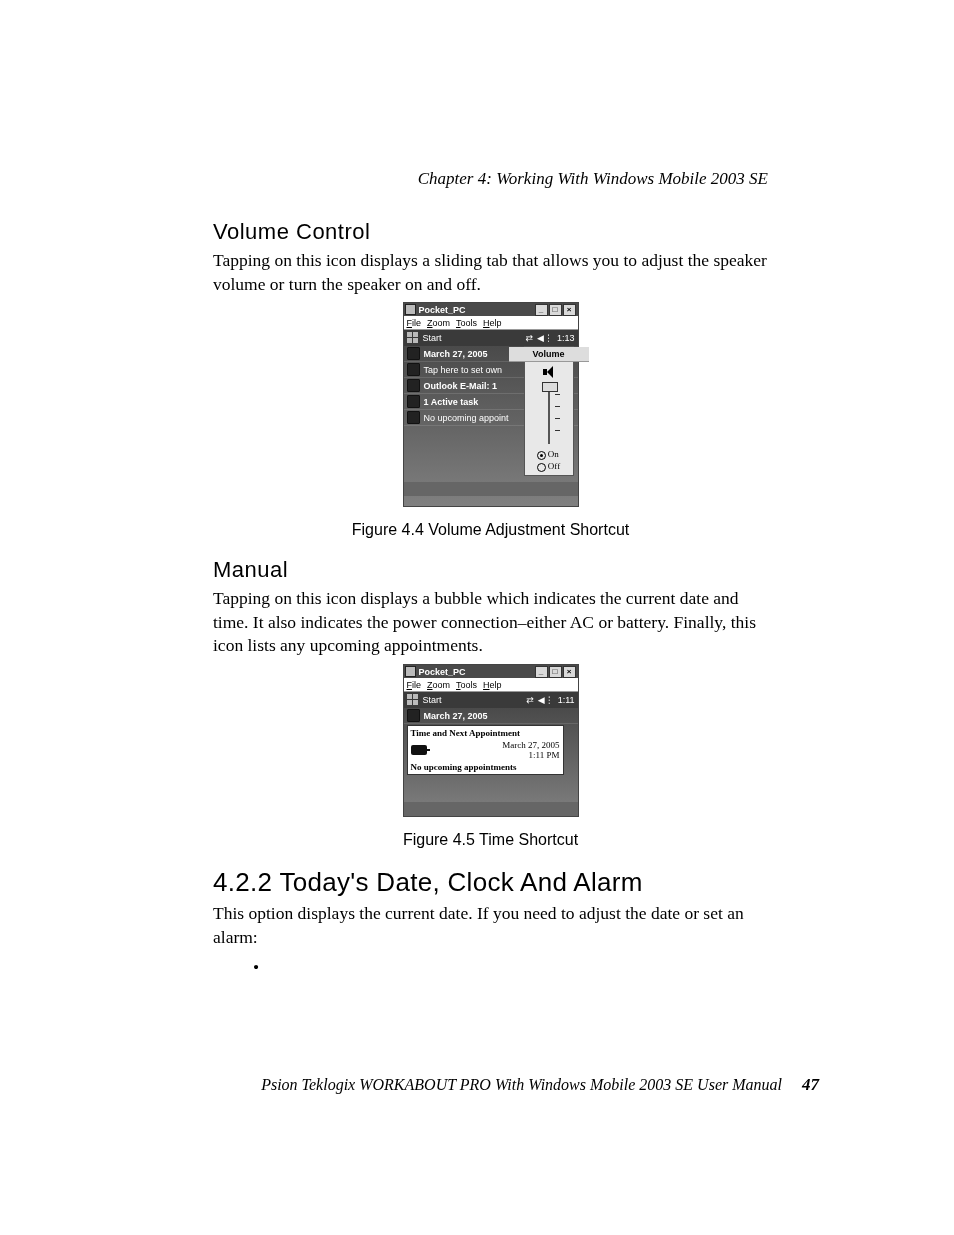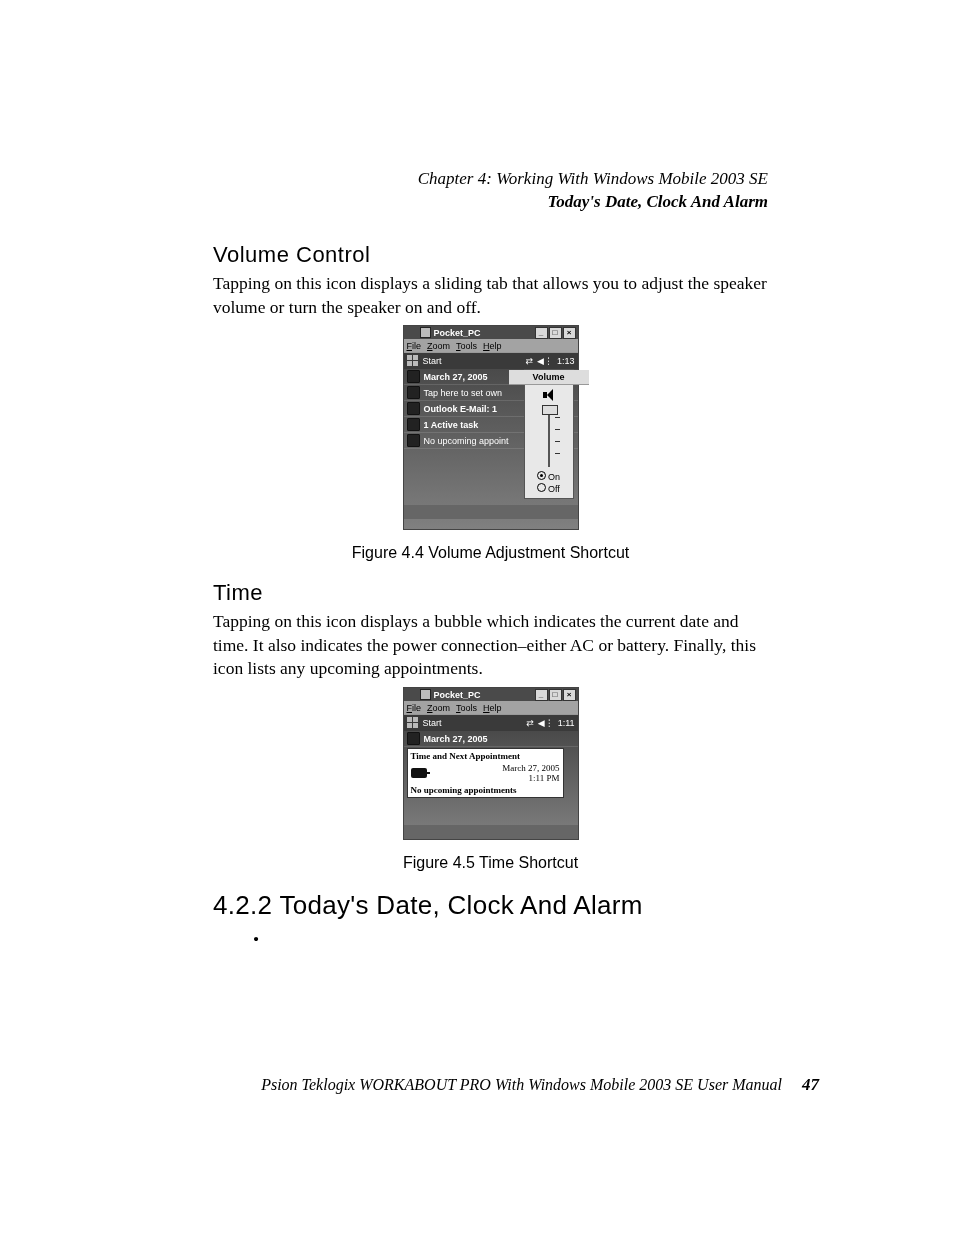--- a/index.html
+++ b/index.html
@@ -94,21 +94,21 @@
     font-family: Tahoma, Arial, sans-serif;
     font-size: 9px;
     color: #000;
   }
   .titlebar {
     height: 13px;
     background: #4a4a4a;
     color: #fff;
     display: flex;
     align-items: center;
-    padding-left: 16px;
+    padding-left: 1px;
     font-weight: bold;
     font-size: 9px;
     position: relative;
   }
   .titlebar .winicon {
     width: 9px; height: 9px; background: #bbb; margin-right: 3px;
     border: 1px solid #222;
   }
   .tb-btns {
     position: absolute;
@@ -123,21 +123,21 @@
     border: 1px solid #333;
     font-size: 8px;
     line-height: 9px;
     text-align: center;
     margin-left: 1px;
     color: #000;
     font-weight: bold;
   }
   .menubar {
     height: 13px;
-    background: #a3a3a3;
+    background: #ffffff;
     border-bottom: 1px solid #999;
     display: flex;
     align-items: center;
     padding-left: 3px;
     gap: 6px;
     font-size: 9px;
   }
   .menubar span { text-decoration: underline; text-decoration-color: transparent; }
   .menubar span::first-letter { text-decoration: underline; }
   .startbar {
@@ -258,22 +258,23 @@
     height: 1px;
     background: #333;
   }
   .vol-radios {
     margin-top: 4px;
     font-size: 9px;
     line-height: 12px;
   }
   .vol-radios .r {
     display: flex;
-    align-items: flex-start;
+    align-items: flex-end;
     gap: 2px;
+    font-family: Liberation Serif, serif;
   }
   .rdot {
     width: 7px; height: 7px; border: 1px solid #000; border-radius: 50%;
     display: inline-flex; align-items: center; justify-content: center;
   }
   .rdot.filled::after {
     content: ""; width: 3px; height: 3px; background: #000; border-radius: 50%;
   }
   .today-foot {
     height: 14px;
@@ -332,21 +333,20 @@
 
   .uline-first::first-letter { text-decoration: underline; }
 </style>
 </head>
 <body>
 
 <div class="page">
 
   <div class="hdr">
     <div>Chapter  4:  Working With Windows Mobile 2003 SE</div>
-    <div class="bold">Today's Date, Clock And Alarm</div>
   </div>
 
   <div class="h-sub">Volume Control</div>
   <p class="body-text">Tapping on this icon displays a sliding tab that allows you to adjust the speaker volume or turn the speaker on and off.</p>
 
   <div class="fig-wrap">
     <div class="ppc-window fig44">
       <div class="titlebar">
         <span class="winicon"></span>
         <span>Pocket_PC</span>
@@ -422,21 +422,21 @@
                 <span class="rdot"></span>
                 <span>Off</span>
               </div>
           </div>
         </div>
       </div>
     </div>
   </div>
   <div class="caption">Figure 4.4 Volume Adjustment Shortcut</div>
 
-  <div class="h-sub">Time</div>
+  <div class="h-sub">Manual</div>
   <p class="body-text">Tapping on this icon displays a bubble which indicates the current date and time. It also indicates the power connection–either AC or battery. Finally, this icon lists any upcoming appointments.</p>
 
   <div class="fig-wrap">
     <div class="ppc-window fig45">
       <div class="titlebar">
         <span class="winicon"></span>
         <span>Pocket_PC</span>
         <div class="tb-btns">
           <span class="tb-btn">_</span>
           <span class="tb-btn">□</span>
@@ -484,20 +484,21 @@
         </div>
 
         <div style="height:78px;"></div>
         <div class="today-foot"></div>
       </div>
     </div>
   </div>
   <div class="caption">Figure 4.5 Time Shortcut</div>
 
   <div class="h-sec">4.2.2  Today's Date, Clock And Alarm</div>
+  <p class="body-text">This option displays the current date. If you need to adjust the date or set an alarm:</p>
   <div class="bullet-row">
     <div class="bullet-dot">•</div>
   </div>
 
   <div class="footer">
     <span>Psion Teklogix WORKABOUT PRO With Windows Mobile 2003 SE User Manual</span>
     <span class="pn">47</span>
   </div>
 </div>
 

